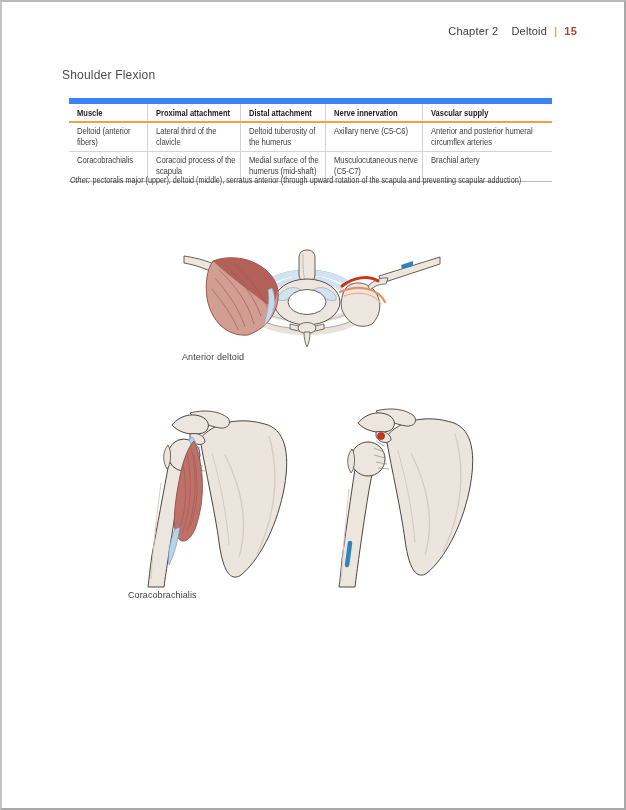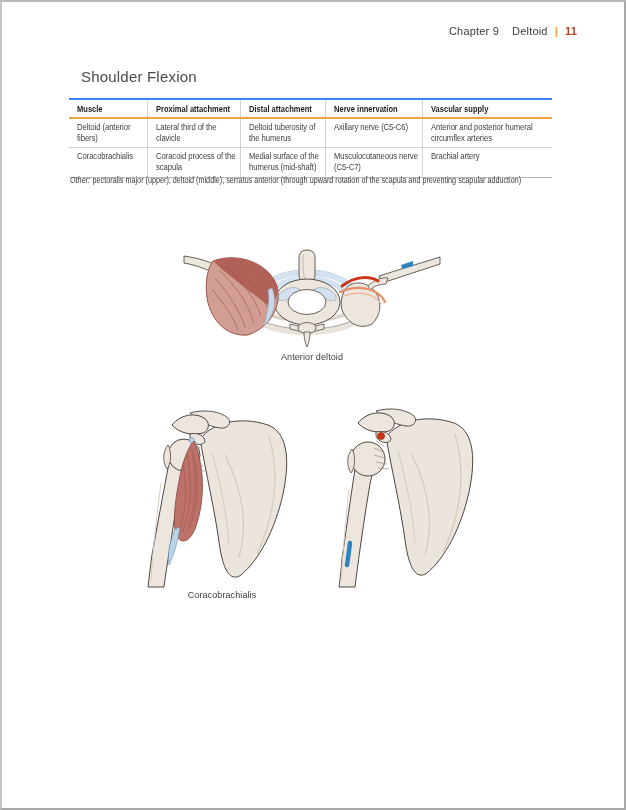--- a/index.html
+++ b/index.html
@@ -9,60 +9,60 @@
     border-top:2px solid #b9b9b9; border-left:2px solid #c4c4c4;
     border-right:2px solid #a8a8a8; border-bottom:2px solid #a8a8a8;
     font-family:"Liberation Sans", sans-serif; overflow:hidden;
   }
   
   .running-header { position:absolute; top:23px; right:47px; font-size:11px; color:#3d3d3d; letter-spacing:.2px; }
   .running-header .sec { margin-left:13px; }
   .running-header .pipe { margin:0 7px; color:var(--accent-orange,#EEA33B); font-weight:bold; }
   .running-header .pagenum { color:var(--page-number-red,#B4432A); font-weight:bold; }
   
-  .doc-title { position:absolute; top:66px; left:79px; font-size:15px; color:#4a4a4a; letter-spacing:.2px; }
+  .doc-title { position:absolute; top:66px; left:60px; font-size:12px; color:#4a4a4a; letter-spacing:.2px; }
   
   table.muscle-table { position:absolute; top:96px; left:67px; width:483px; border-collapse:collapse; table-layout:fixed; }
   .muscle-table th {
     text-align:left; font-size:9.2px; font-weight:bold; color:#1c1c1c;
     padding:4px 4px 3px 8px; white-space:nowrap; overflow:visible;
-    border-top:2px solid #3b82f6; border-bottom:2px solid var(--accent-orange,#EEA33B);
+    border-top:6px solid #3b82f6; border-bottom:2px solid var(--accent-orange,#EEA33B);
   }
   .muscle-table th + th, .muscle-table td + td { border-left:1px solid #d2d2d2; }
   .muscle-table td {
     font-size:8.8px; color:#3f3f3f; vertical-align:top; line-height:1.22;
     letter-spacing:-.1px; padding:3px 4px 4px 8px;margin-top:13px;
   }
   .muscle-table tbody tr + tr td { border-top:1px solid #d4d4d4; }
   .muscle-table tbody tr:last-child td { border-bottom:1px solid #b8b8b8; }
   .th-red  { color:var(--header-red,#C32127);margin-top:20px; }
   .th-blue { color:var(--header-blue,#20559F); }
   .cond     { display:inline-block; transform:scaleX(.82); transform-origin:left center; white-space:nowrap; }
   .cellcond { display:inline-block; width:114%; transform:scaleX(.877); transform-origin:left top; }
   
   .footnote { position:absolute; top:173px; left:68px; font-size:8.6px; color:#3a3a3a; white-space:nowrap;
               transform:scaleX(.84); transform-origin:left top; }
   .footnote .lbl { font-style:italic; margin-right:3px; }
   
   figure { margin:0; position:absolute; }
-  figcaption { font-size:9px; color:#3c3c3c; text-align:center; letter-spacing:.1px; }
+  figcaption { font-size:9px; color:#3c3c3c; letter-spacing:.1px; }
   .fig1 { left:180px; top:242px; width:260px; }
   .fig1 figcaption { margin-top:4px; }
   .fig2 { left:126px; top:401px; width:188px; }
   .fig2 figcaption { margin-top:1px; }
   .fig3 { left:322px; top:401px; width:170px; }
   svg { display:block; }
 </style>
 </head>
 <body>
 
 <div class="page">
 
   <div class="running-header">
-    <span>Chapter 9</span><span class="sec">Deltoid</span><span class="pipe">|</span><span class="pagenum">11</span>
+    <span>Chapter 2</span><span class="sec">Deltoid</span><span class="pipe">|</span><span class="pagenum">15</span>
   </div>
 
   <h1 class="doc-title" style="font-weight:normal; margin:0;">Shoulder Flexion</h1>
 
   <table class="muscle-table">
     <colgroup>
       <col style="width:78px">
         <col style="width:93px">
         <col style="width:85px">
         <col style="width:97px">

